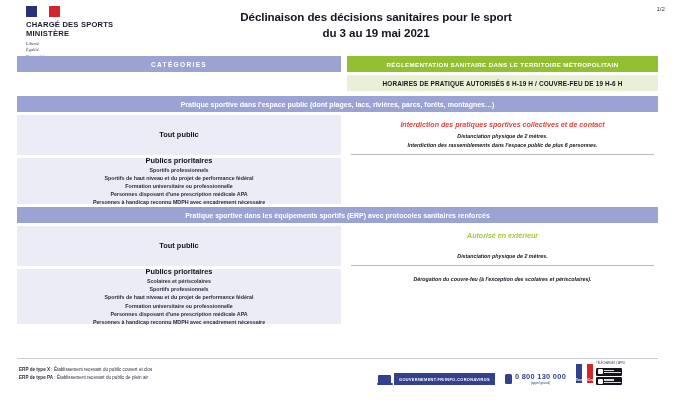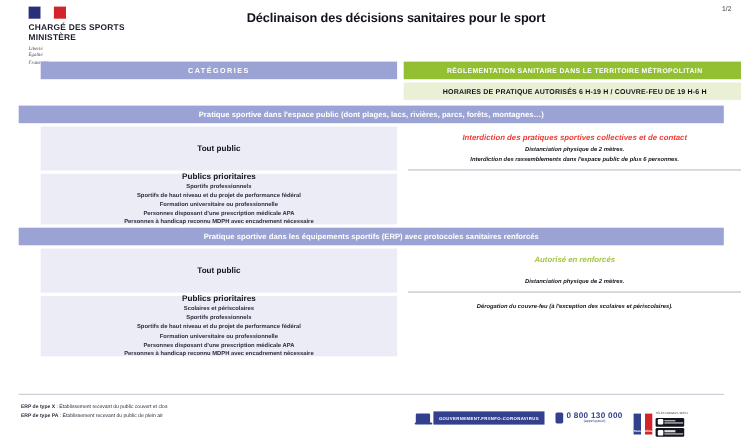--- a/index.html
+++ b/index.html
@@ -24,38 +24,38 @@
   .ministry-name {
     font-size:7.6px; font-weight:700; line-height:1.22;
     letter-spacing:.2px; color:#1b1b2f; text-transform:uppercase;
   }
   .devise {
     margin-top:2px; font-family:"Liberation Serif", serif;
     font-size:4.4px; font-style:italic; line-height:1.5; color:#43434f;
   }
 
   .title-block {
-    position:absolute; left:160px; top:9px; width:400px; text-align:center;
+    position:absolute; left:176px; top:9px; width:400px; text-align:center;
   }
   .title-line {
     font-size:11.6px; font-weight:700; line-height:1.38; color:#14141e;
     letter-spacing:-.1px;
   }
   .pageno {
     position:absolute; right:9px; top:5px;
     font-size:6.2px; color:#3a3a48;
   }
 
   
   .table { position:absolute; left:17px; top:56px; width:641px; }
 
   .row { display:flex; gap:6px; }
   .row + .row { margin-top:3px; }
 
-  .cat-col { width:324px; flex:0 0 324px;margin-left:20px; }
+  .cat-col { width:324px; flex:0 0 324px; }
   .reg-col { width:311px; flex:0 0 311px; }
 
   .bar-cat {
     background:#9aa3d4; color:#ffffff;
     font-size:6.6px; font-weight:700; letter-spacing:1.3px;
     text-align:center; padding:5px 0 4px; text-transform:uppercase;
   }
   .bar-green {
     background:#93bf33; color:#ffffff;
     font-size:6.2px; font-weight:700; letter-spacing:.35px;
@@ -98,21 +98,21 @@
   .h-mid  { height:40px; }
   .h-tall2{ height:55px; }
 
   
   .footer { position:absolute; left:0; bottom:0; width:674px; }
   .footer-rule { position:absolute; left:17px; right:16px; top:0; height:1px; background:#c9c9d2; }
   .erp-notes { position:absolute; left:19px; top:8px; }
   .erp-notes div { font-size:4.6px; color:#2b2b3c; line-height:1.85; }
   .erp-notes b { font-weight:700; }
 
-  .footer-logos { position:absolute; left:378px; top:16px; display:flex; align-items:flex-start; gap:10px; }
+  .footer-logos { position:absolute; left:378px; top:4px; display:flex; align-items:flex-end; gap:10px; }
 
   .gov-banner { display:flex; align-items:center; gap:3px; }
   .laptop {
     width:13px; height:9px; background:#33408e; border-radius:1px;
     position:relative;
   }
   .laptop::after {
     content:""; position:absolute; left:-1.5px; right:-1.5px; bottom:-1.5px;
     height:2px; background:#33408e; border-radius:1px;
   }
@@ -166,20 +166,21 @@
       </div>
       <div class="devise">
         <div>Liberté</div>
         <div>Égalité</div>
         <div>Fraternité</div>
       </div>
     </div>
 
     <div class="title-block">
       <div class="title-line">Déclinaison des décisions sanitaires pour le sport</div>
+      <div class="title-line">du 3 au 19 mai 2021</div>
     </div>
 
     <div class="pageno">1/2</div>
   </div>
 
   <div class="table">
 
     <div class="row">
       <div class="cat-col">
         <div class="bar-cat">CATÉGORIES</div>
@@ -225,21 +226,21 @@
 
     <div class="row">
       <div class="bar-section">Pratique sportive dans les équipements sportifs (ERP) avec protocoles sanitaires renforcés</div>
     </div>
 
     <div class="row">
       <div class="cat-col cell-cat h-mid">
         <div class="heading">Tout public</div>
       </div>
       <div class="reg-col cell-reg h-mid">
-        <div class="reg-title green">Autorisé en renforcés</div>
+        <div class="reg-title green">Autorisé en extérieur</div>
         <div class="reg-sub">Distanciation physique de 2 mètres.</div>
         <div class="divider"></div>
       </div>
     </div>
 
     <div class="row">
       <div class="cat-col cell-cat h-tall2">
         <div class="heading">Publics prioritaires</div>
         <div class="sub">Scolaires et périscolaires</div>
         <div class="sub">Sportifs professionnels</div>

